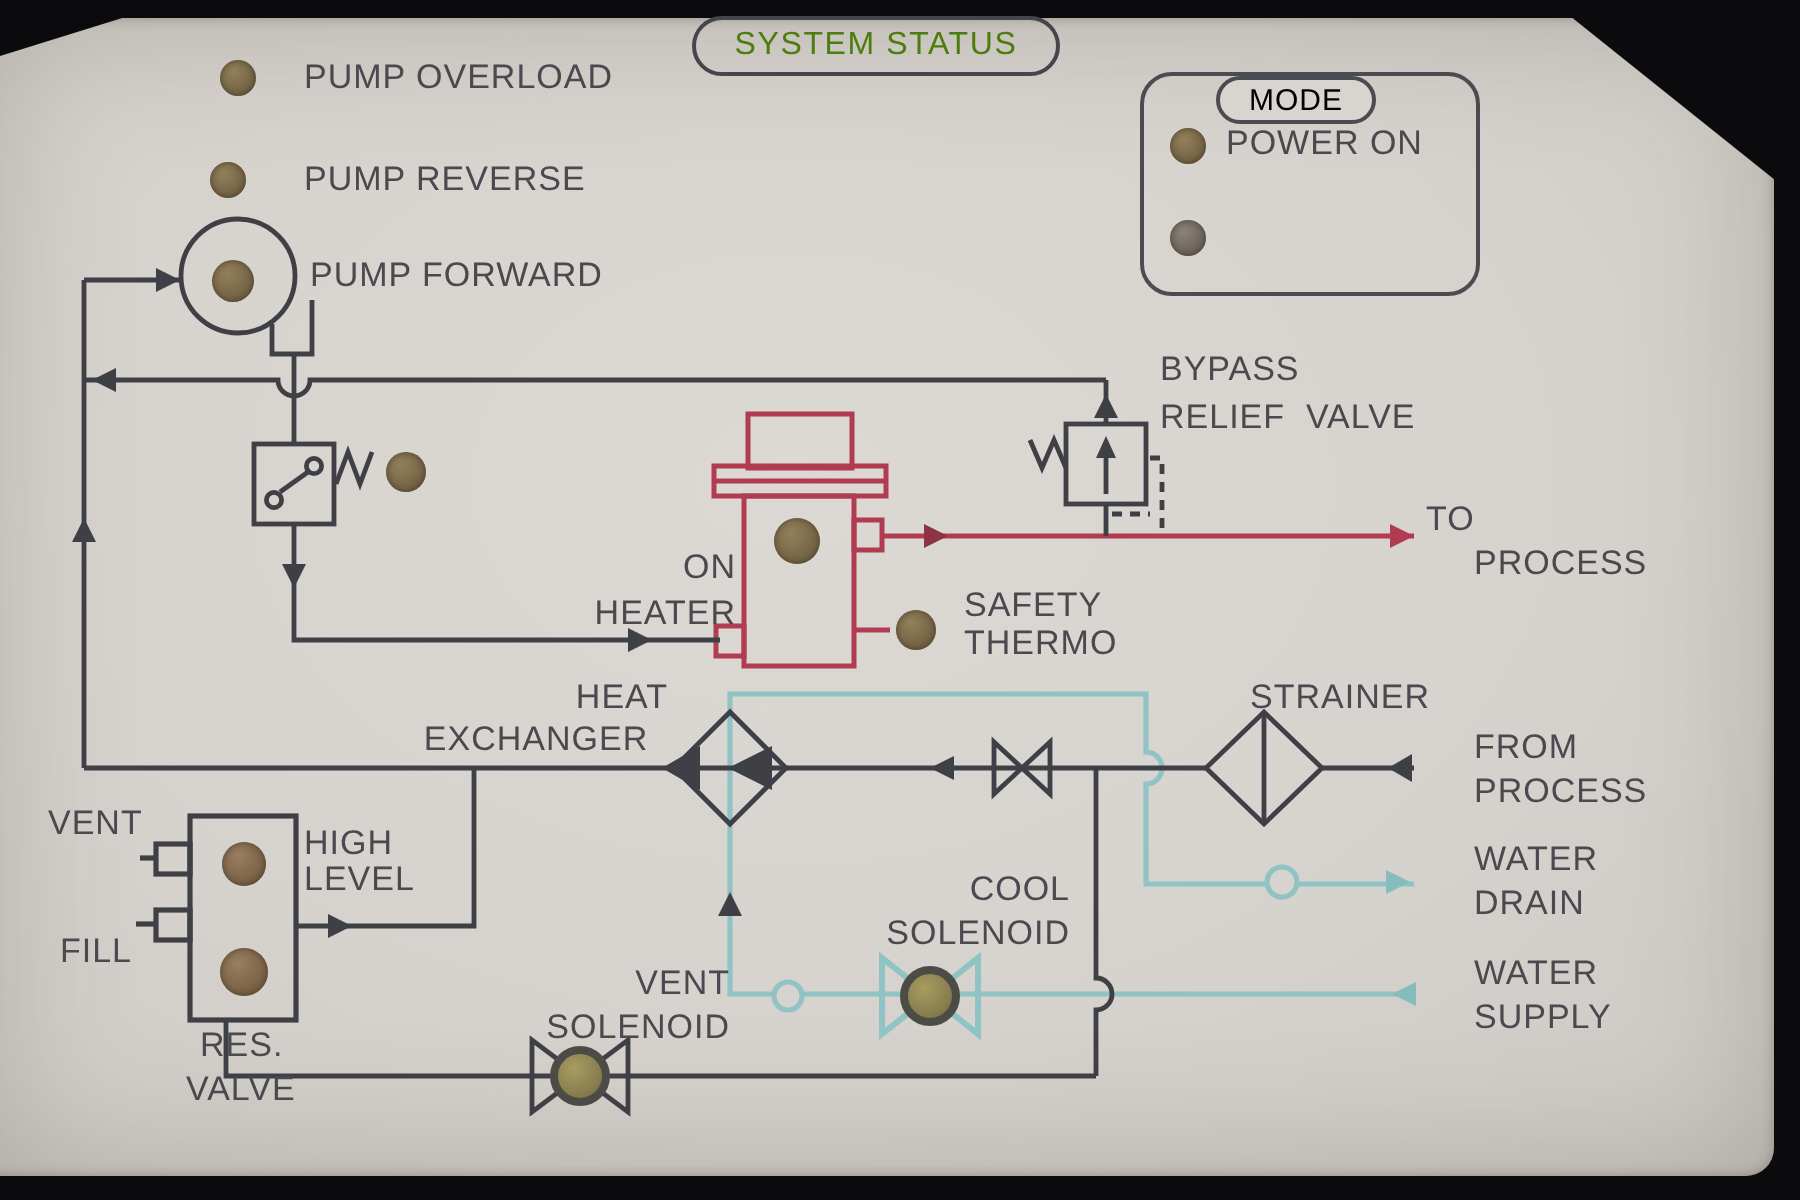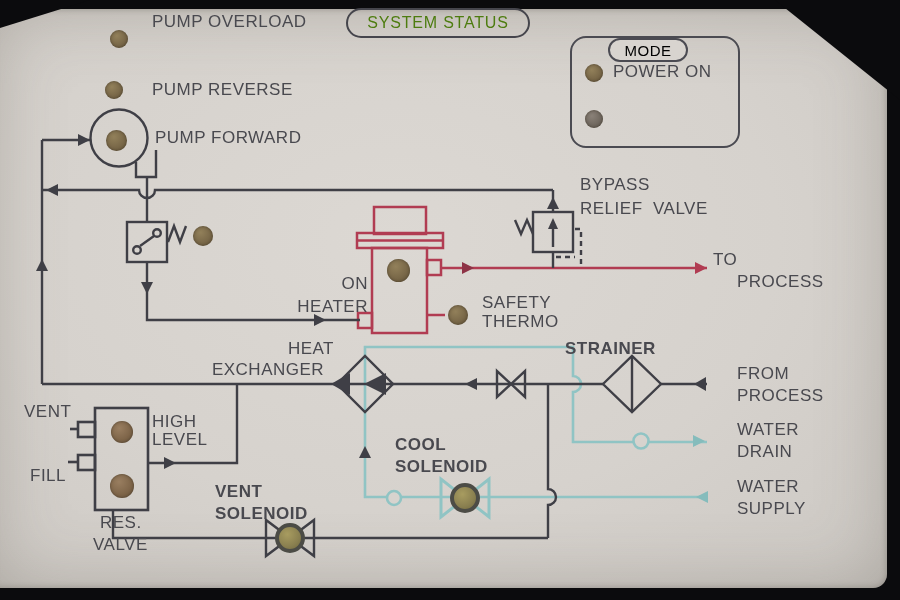--- a/index.html
+++ b/index.html
@@ -9,21 +9,21 @@
          background:radial-gradient(ellipse at 45% 40%, #dcd8d3 0%, #d6d2cd 55%, #ccc8c3 100%);
          border-radius:4px 38px 14px 4px;
          box-shadow:inset 0 0 70px rgba(95,88,80,.30), inset 0 0 6px rgba(60,55,50,.35);}
   .edge{position:absolute;background:#0b0b0d;}
   #edge-tr{right:0;top:0;width:125px;height:100px;
            clip-path:polygon(100% 0,0 0,100% 100%);}
   #edge-tl{left:0;top:0;width:90px;height:28px;clip-path:polygon(0 0,100% 0,0 100%);}
   svg{position:absolute;left:0;top:0;}
   .lbl{position:absolute;color:#49494f;font-size:17px;line-height:20px;letter-spacing:.5px;white-space:nowrap;}
   .ra{text-align:right;}
-  .ctr{text-align:left;font-weight:bold;}
+  .ctr{text-align:right;}
   .pre{white-space:pre;}
   .led{position:absolute;border-radius:50%;
        background:radial-gradient(circle at 38% 33%, #92805a 0%, #776647 60%, #615236 100%);
        box-shadow:inset 0 0 3px rgba(50,42,30,.6);}
   .led.brown{background:radial-gradient(circle at 38% 33%, #997e60 0%, #7d6448 60%, #64503a 100%);}
   .led.gray{background:radial-gradient(circle at 38% 33%, #8a8178 0%, #6f675e 60%, #5a5349 100%);}
   .valve-led{position:absolute;border-radius:50%;border:4px solid #4c4c46;box-sizing:border-box;
        background:radial-gradient(circle at 38% 33%, #a89c60 0%, #8a8050 60%, #6f6840 100%);}
   #sys-pill{position:absolute;left:346px;top:8px;width:184px;height:30px;border:2.4px solid #45454c;
        border-radius:16px;box-sizing:border-box;display:flex;align-items:center;justify-content:center;
@@ -139,21 +139,21 @@
     </div>
   <div id="mode-box"></div>
   <div id="mode-pill">
       <span>MODE</span>
     </div>
   <div class="led" style="left:585px;top:64px;width:18px;height:18px;"></div>
   <div class="lbl" style="left:613px;top:62px;">POWER ON</div>
   <div class="led gray" style="left:585px;top:110px;width:18px;height:18px;"></div>
 
   <div class="led" style="left:110px;top:30px;width:18px;height:18px;"></div>
-  <div class="lbl" style="left:152px;top:12px;">PUMP OVERLOAD</div>
+  <div class="lbl" style="left:152px;top:29px;">PUMP OVERLOAD</div>
   <div class="led" style="left:105px;top:81px;width:18px;height:18px;"></div>
   <div class="lbl" style="left:152px;top:80px;">PUMP REVERSE</div>
   <div class="led" style="left:106px;top:130px;width:21px;height:21px;"></div>
   <div class="lbl" style="left:155px;top:128px;">PUMP FORWARD</div>
   <div class="led" style="left:193px;top:226px;width:20px;height:20px;"></div>
 
   <div class="lbl ra" style="left:240px;top:253px;width:128px;margin-top:44px;">HEATER</div>
   <div class="lbl ra" style="left:240px;top:274px;width:128px;">ON</div>
   <div class="led" style="left:387px;top:259px;width:23px;height:23px;"></div>
   <div class="led" style="left:448px;top:305px;width:20px;height:20px;"></div>

